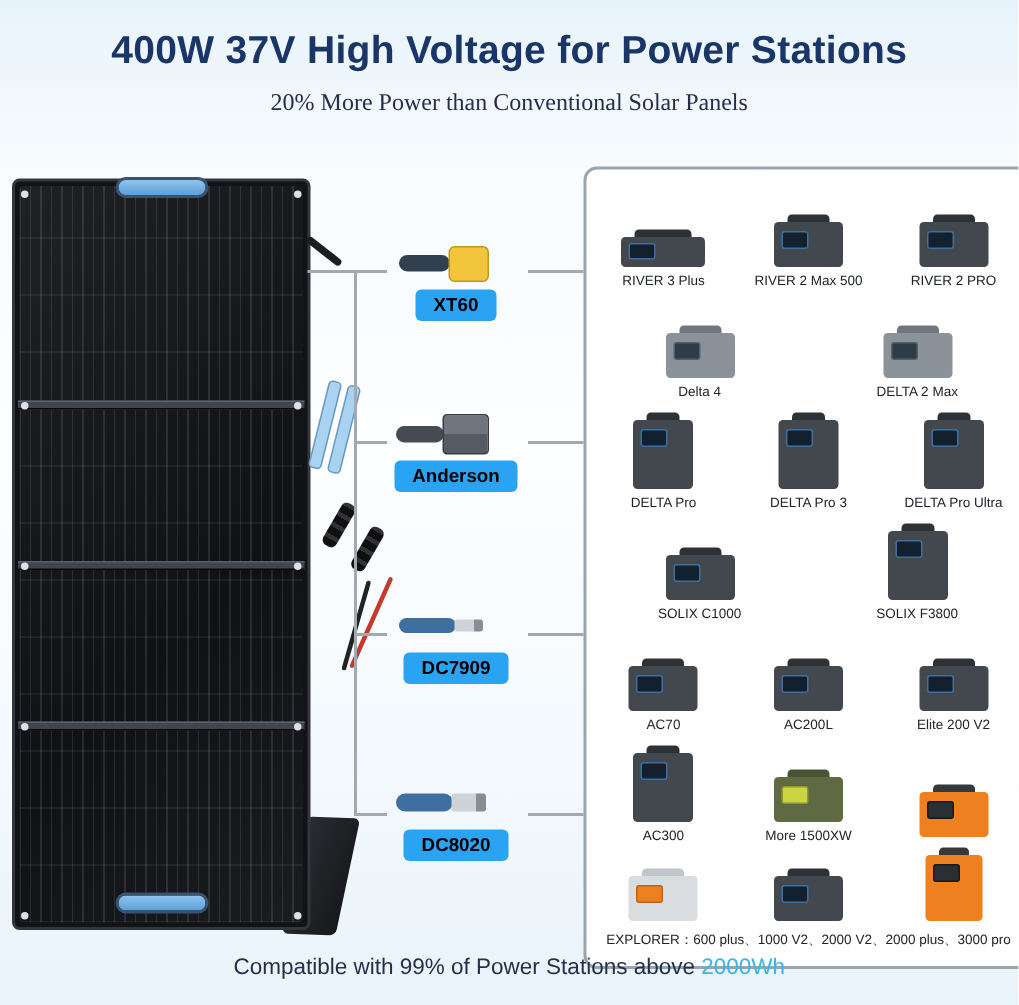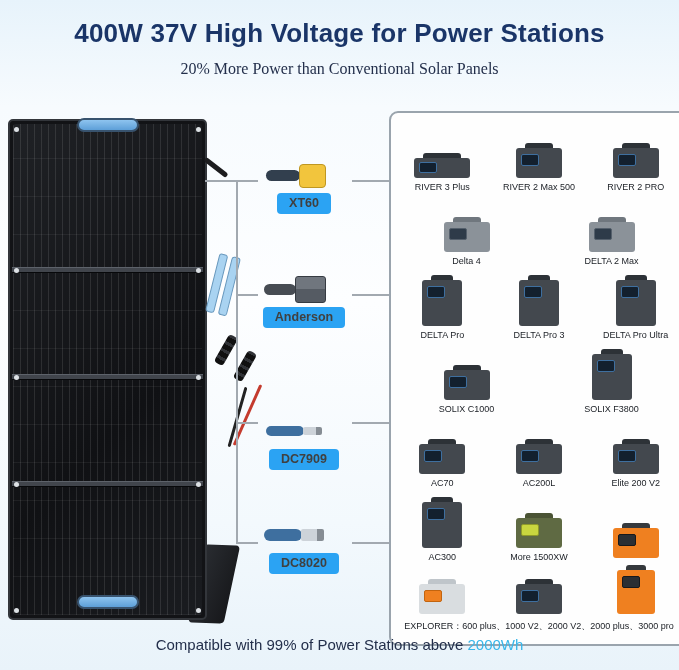--- a/index.html
+++ b/index.html
@@ -56,21 +56,21 @@
   .connector[data-ctype="anderson"] .cimg::before { left:8px; top:24px; width:32px; height:11px; background:#474c53; border-radius:6px; }
   .connector[data-ctype="anderson"] .cimg::after { left:39px; top:16px; width:29px; height:25px;
     background:linear-gradient(180deg,#70767e 0 50%,#555b63 50%); border:1px solid #363b42; border-radius:3px; }
   .connector[data-ctype="dc7909"] .cimg::before { left:10px; top:24px; width:38px; height:10px; background:#3e6f9f; border-radius:6px; }
   .connector[data-ctype="dc7909"] .cimg::after { left:47px; top:25px; width:19px; height:8px;
     background:linear-gradient(90deg,#cdd3d9 0 68%,#868d94 68%); border-radius:2px; }
   .connector[data-ctype="dc8020"] .cimg::before { left:8px; top:23px; width:38px; height:12px; background:#3e6f9f; border-radius:6px; }
   .connector[data-ctype="dc8020"] .cimg::after { left:45px; top:23px; width:23px; height:12px;
     background:linear-gradient(90deg,#cdd3d9 0 70%,#868d94 70%); border-radius:2px; }
   .pill { display:inline-block; margin-top:3px; padding:3px 12px 4px; background:#2ba3f3;
-    color:#404040; font-size:12.5px; font-weight:bold; border-radius:4px; }
+    color:#000000; font-size:12.5px; font-weight:bold; border-radius:4px; }
 
   
   .compat-box { position:absolute; left:389px; top:111px; width:300px; height:535px;
     background:#fefefe; border:2px solid #9aa4ad; border-radius:9px; padding:8px 3px 4px; }
   .prow { display:flex; }
   .cell { flex:1; height:74px; display:flex; flex-direction:column; align-items:center;
     justify-content:flex-end; padding-bottom:3px; }
   .prow.explorer .cell { height:52px; }
   .cap { margin-top:4px; font-size:9px; color:#20242a; white-space:nowrap; }
   .explorer-cap { text-align:center; font-size:9px; color:#20242a; margin-top:3px; white-space:nowrap; }
@@ -148,21 +148,21 @@
   <div class="line" style="left:352px;top:542px;width:37px;height:2px"></div>
 
   <div class="connector" style="top:146px" data-ctype="xt60">
     <div class="cimg"></div>
     <div class="pill">XT60</div>
   </div>
   <div class="connector" style="top:260px" data-ctype="anderson">
     <div class="cimg"></div>
     <div class="pill">Anderson</div>
   </div>
-  <div class="connector" style="top:402px" data-ctype="dc7909">
+  <div class="connector" style="top:388px" data-ctype="dc7909">
     <div class="cimg"></div>
     <div class="pill">DC7909</div>
   </div>
   <div class="connector" style="top:506px" data-ctype="dc8020">
     <div class="cimg"></div>
     <div class="pill">DC8020</div>
   </div>
 
   <div class="compat-box">
     <div class="prow">

